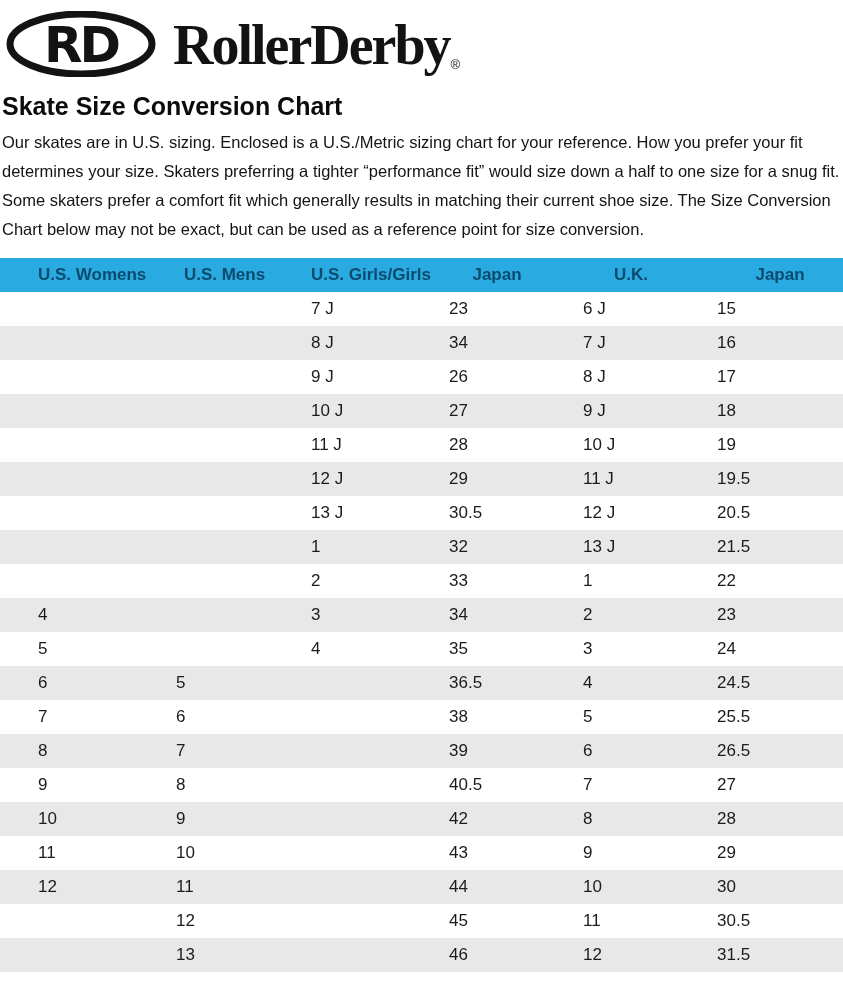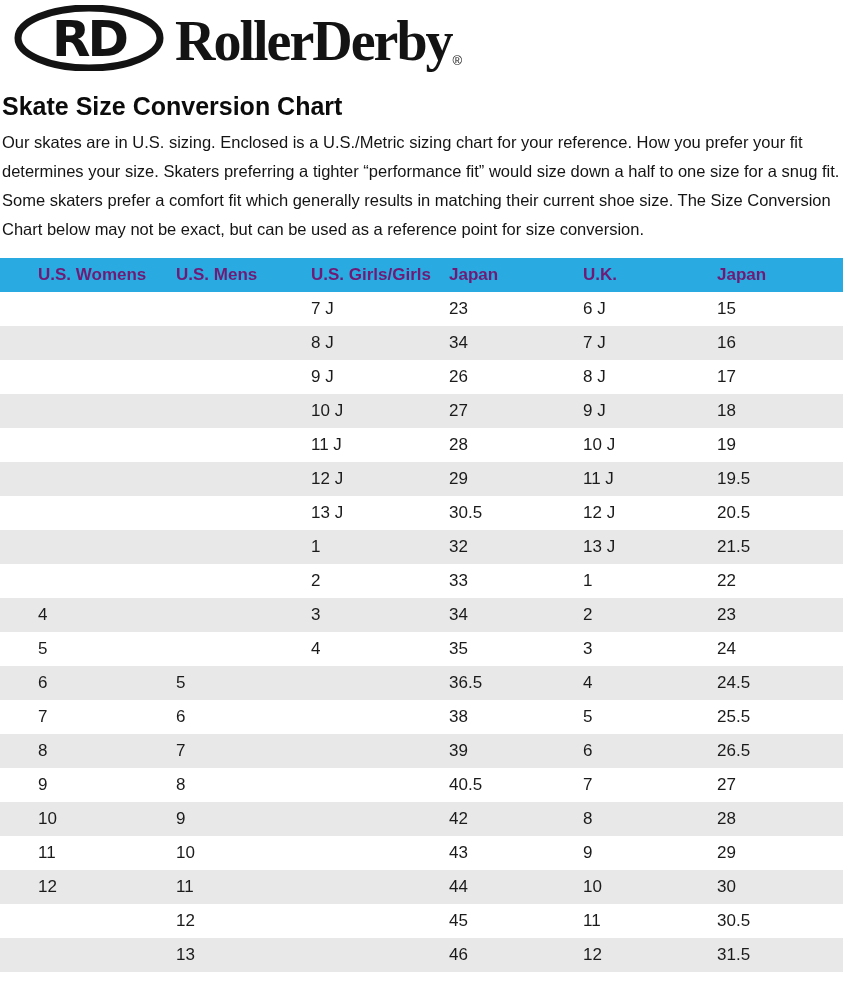--- a/index.html
+++ b/index.html
@@ -10,23 +10,24 @@
   body {
     width: 843px;
     height: 1000px;
     font-family: "Liberation Sans", sans-serif;
     color: #111111;
     overflow: hidden;
   }
   
   .logo-row {
     display: flex;
-    align-items: flex-start;
-    padding: 5px 0 0 13px;
+    align-items: flex-end;
+    padding: 5px 0 0 5px;
     height: 72px;
+    gap: 6px;
   }
   .monogram-svg {
     width: 152px;
     height: 66px;
     flex: 0 0 auto;
   }
   .wordmark-wrap {
     display: flex;
     align-items: flex-end;
     margin-left: 10px;
@@ -77,21 +78,22 @@
     text-align: left;
     vertical-align: middle;
     white-space: nowrap;
     overflow: visible;
   }
   table.size-table thead tr {
     background: #29abe2;
   }
   table.size-table th {
     font-weight: bold;
-    color: #701a75;
+    color: #0c4a6e;
+    text-align: center;
   }
   table.size-table tbody tr:nth-child(even) {
     background: #e8e8e9;
   }
 </style>
 </head>
 <body>
 
 <div class="page">
 

